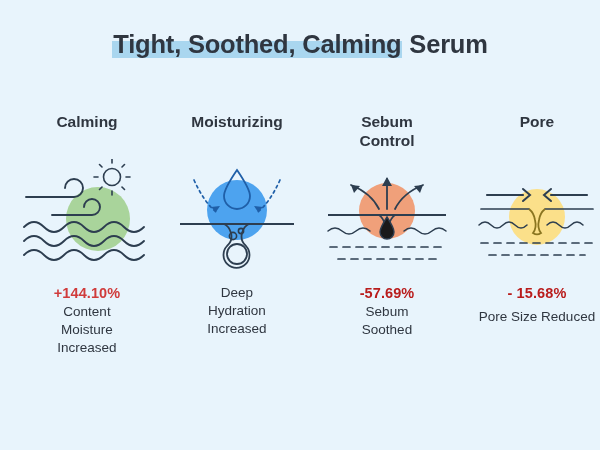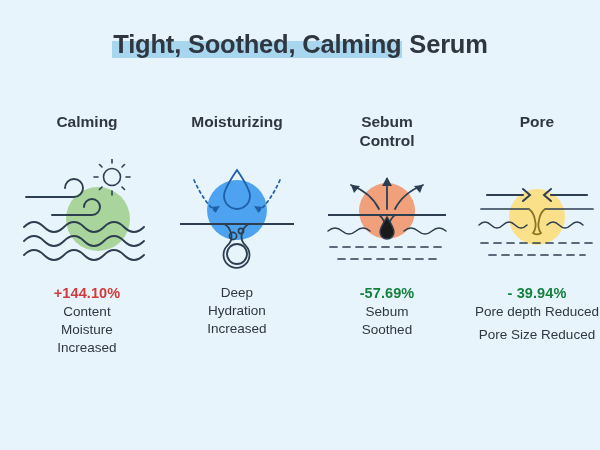--- a/index.html
+++ b/index.html
@@ -78,21 +78,21 @@
   .stats {
     margin-top: 14px;
     line-height: 1.33;
   }
   .stat-value {
     font-size: 14.5px;
     font-weight: bold;
     letter-spacing: 0.1px;
   }
   .stat-value.red { color: #d03b3b; }
-  .stat-value.blue { color: #15803d; }
+  .stat-value.blue { color: #b91c1c; }
   .stat-label {
     font-size: 13.5px;
     color: #2f3640;
     line-height: 1.32;
   }
   .stat-block + .stat-block { margin-top: 5px; }
 </style>
 </head>
 <body>
 
@@ -259,22 +259,21 @@
           </g>
 
           <g stroke="#2d3e50" stroke-width="1.7" stroke-dasharray="7 6" stroke-linecap="round">
             <line x1="10" y1="84" x2="122" y2="84"></line>
             <line x1="18" y1="96" x2="114" y2="96"></line>
           </g>
         </svg>
       </div>
       <div class="stats">
         <div class="stat-block">
-          <div class="stat-value blue">- 39.94%</div>
-          <div class="stat-label">Pore depth Reduced</div>
+          <div class="stat-value blue">- 15.68%</div>
         </div>
         <div class="stat-block">
           <div class="stat-label">Pore Size Reduced</div>
         </div>
       </div>
     </div>
 
   </div>
 </div>
 

